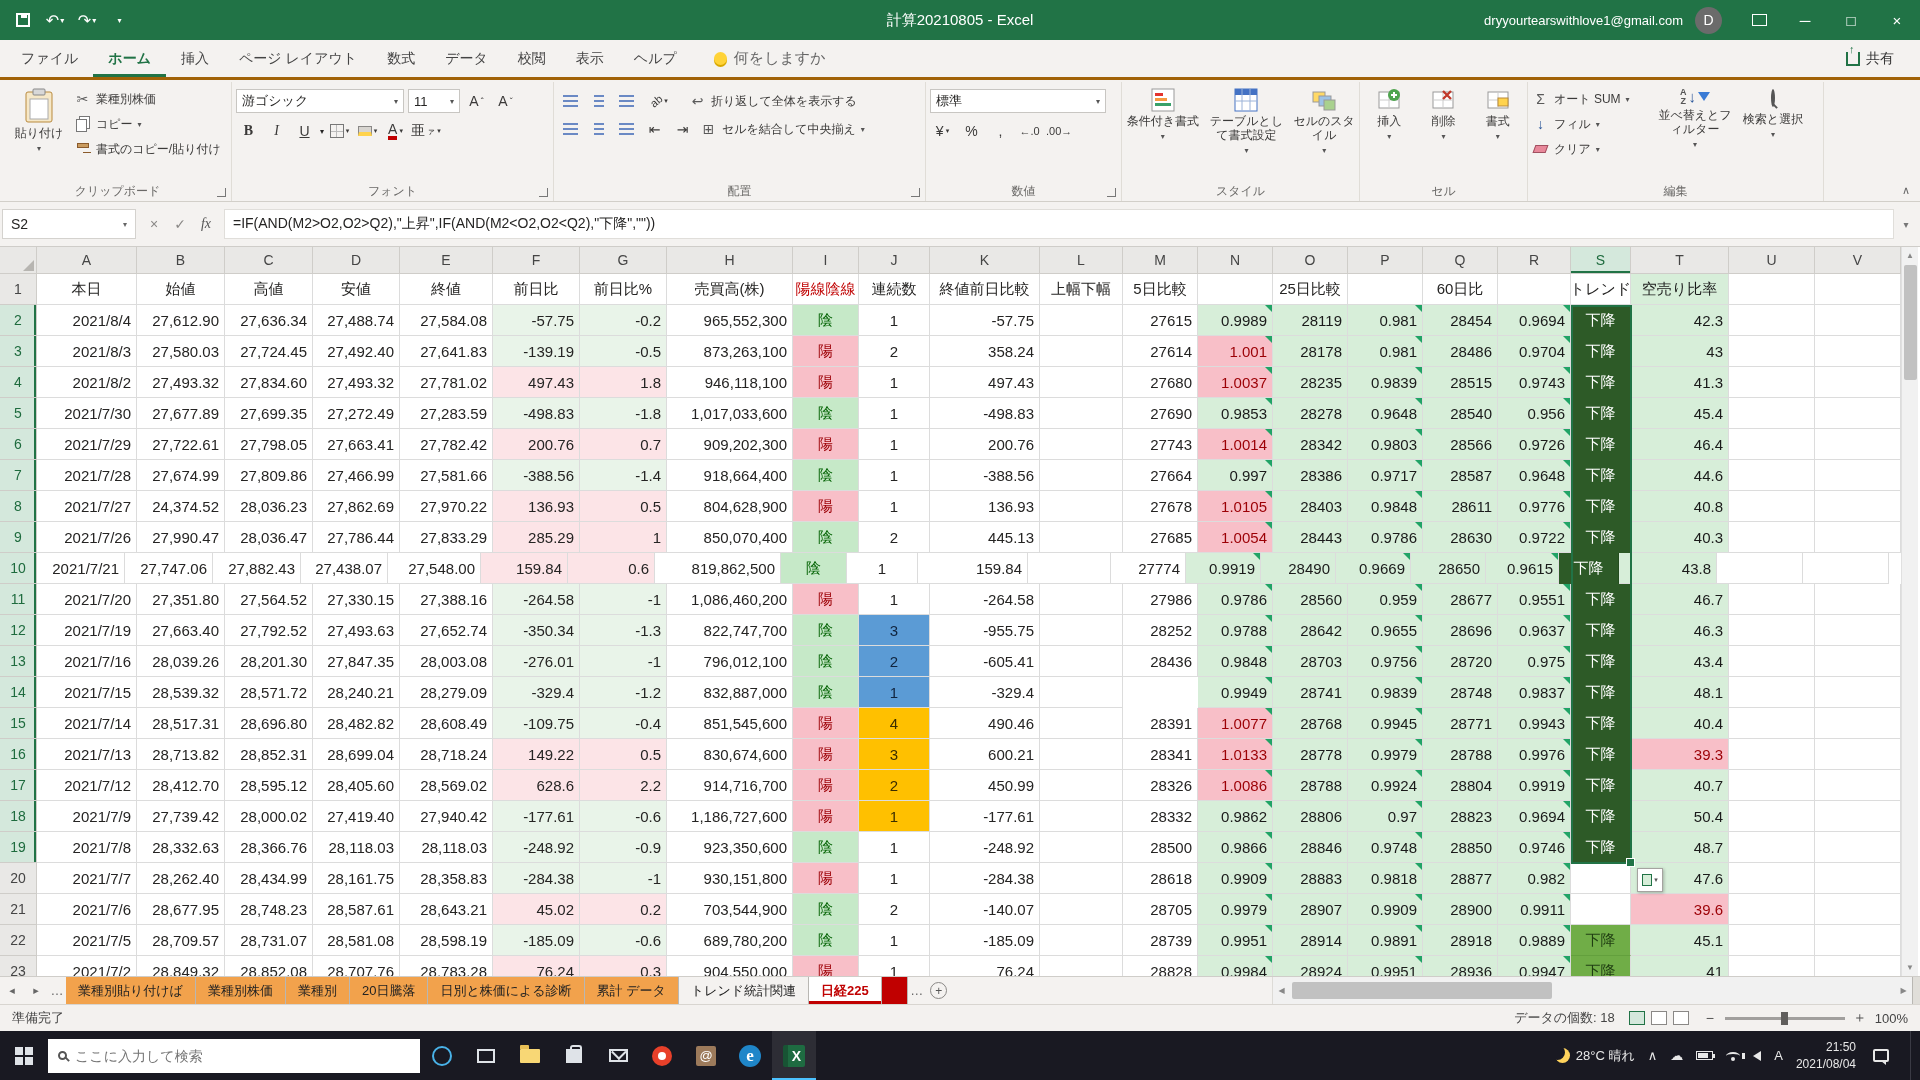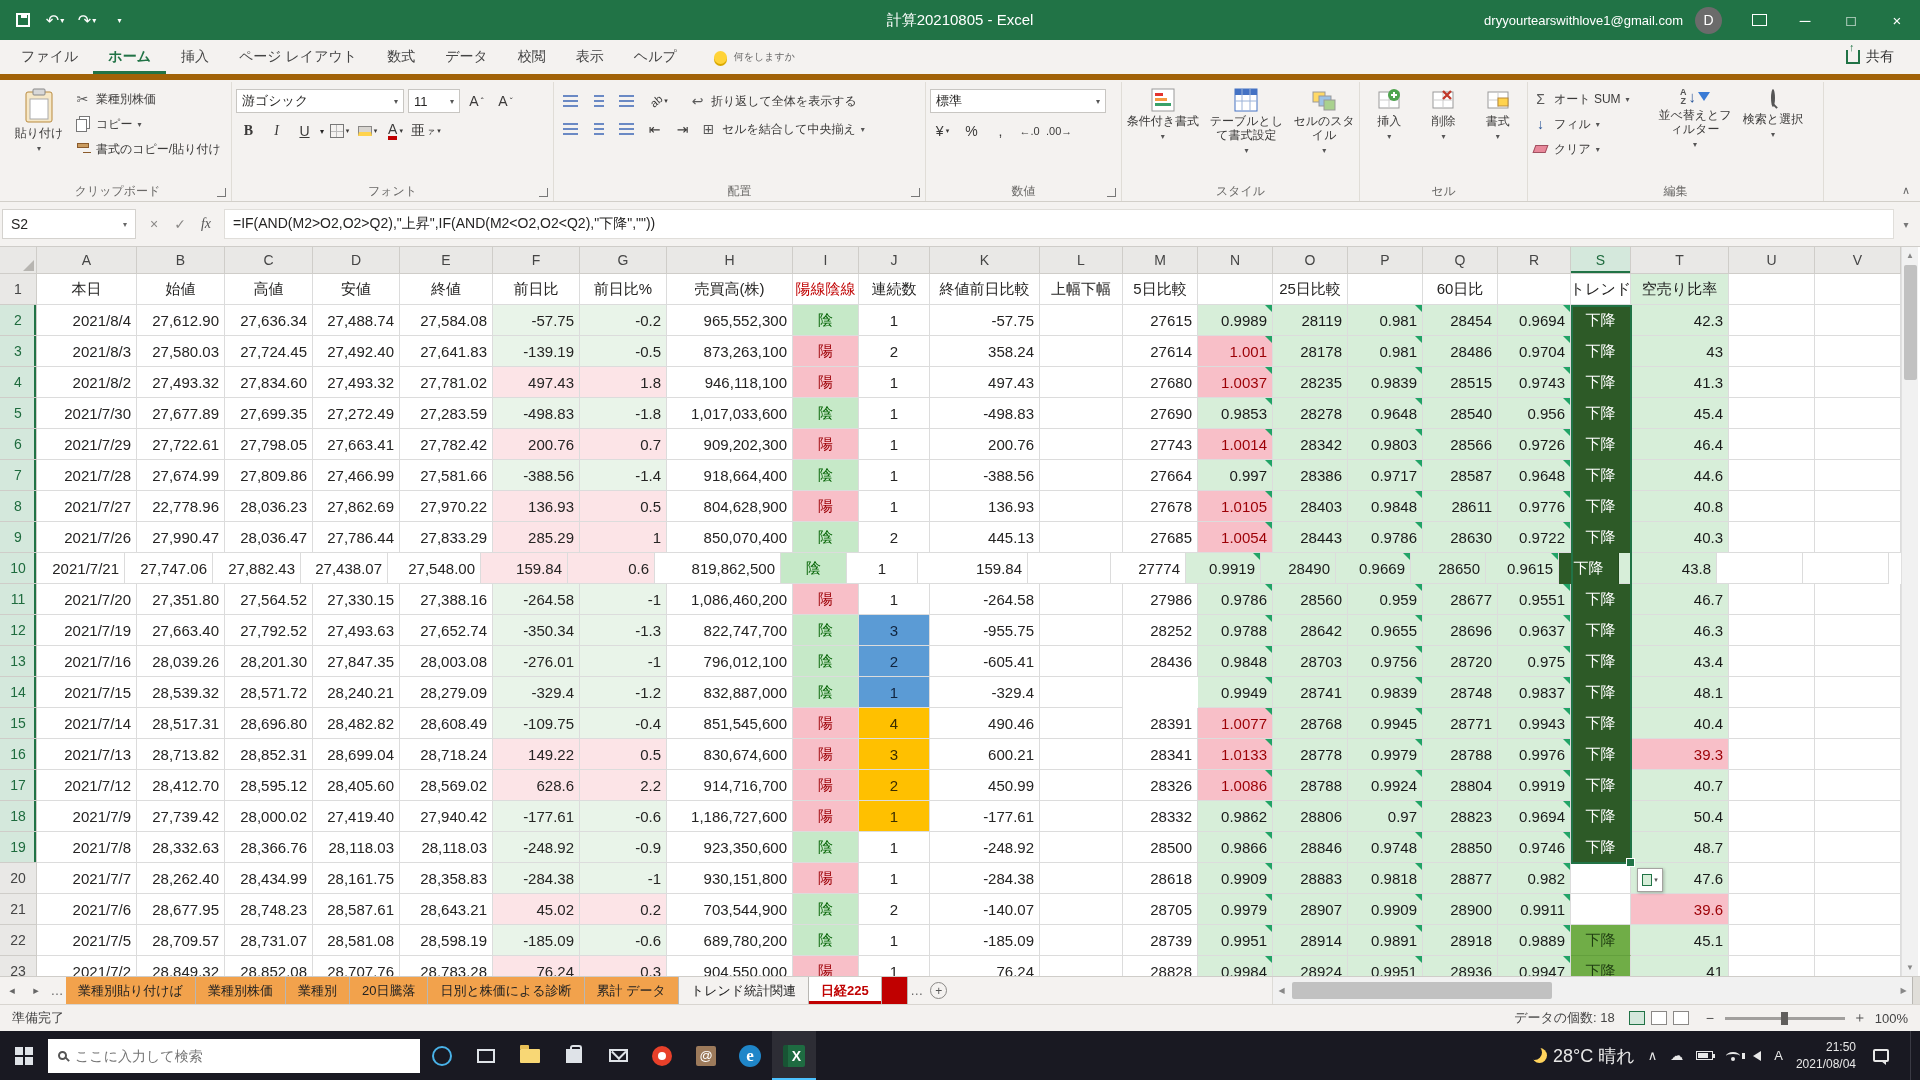--- a/index.html
+++ b/index.html
@@ -15,25 +15,25 @@
   .floppy { width:14px; height:14px; border:2px solid #fff; position:relative; }
   .floppy::after { content:""; position:absolute; top:-2px; left:3px; width:6px; height:5px; background:#fff; }
   .tb-title { position:absolute; left:50%; transform:translateX(-50%); font-size:15px; white-space:nowrap; }
   .tb-right { margin-left:auto; display:flex; align-items:center; height:100%; }
   .tb-email { font-size:13px; margin-right:12px; }
   .avatar { width:27px; height:27px; border-radius:50%; background:#6b6b6b; color:#fff; display:flex; align-items:center; justify-content:center; font-size:14px; margin-right:14px; }
   .winbtn { width:46px; height:40px; display:flex; align-items:center; justify-content:center; font-size:15px; color:#fff; }
   .ribopts { width:15px; height:12px; border:1.5px solid #fff; position:relative; }
 
   
-  .tabsrow { height:40px; flex:0 0 40px; background:#f4f2f0; display:flex; align-items:stretch; border-bottom:6px solid #a16207; padding-left:6px; }
+  .tabsrow { height:40px; flex:0 0 40px; background:#f4f2f0; display:flex; align-items:stretch; border-bottom:3px solid #a16207; padding-left:6px; }
   .rtabs { display:flex; align-items:stretch; }
   .rtab { padding:0 15px; display:flex; align-items:center; font-size:14px; color:#444; white-space:nowrap; }
   .rtab.active { color:#217346; font-weight:bold; box-shadow:inset 0 -3px 0 #217346; }
-  .tellme { display:flex; align-items:center; gap:7px; margin-left:22px; color:#666; font-size:10px; }
+  .tellme { display:flex; align-items:center; gap:7px; margin-left:22px; color:#666; font-size:15px; }
   .bulb { width:13px; height:13px; border-radius:50%; background:#ffd338; box-shadow:0 2px 0 #d9a800; }
   .share { margin-left:auto; margin-right:26px; display:flex; align-items:center; gap:6px; font-size:14px; color:#333; }
   .share-ico { width:14px; height:14px; border:2px solid #217346; border-top:none; position:relative; }
   .share-ico::after { content:"↑"; position:absolute; top:-9px; left:1px; color:#217346; font-size:11px; }
 
   
   .ribbon { height:122px; flex:0 0 122px; background:#f4f2f0; border-bottom:1px solid #d2cfc9; display:flex; padding:2px 0 0 4px; position:relative; }
   .rgroup { display:flex; flex-direction:column; border-right:1px solid #e0ddd7; padding:2px 4px 0 4px; }
   .rg-body { flex:1; display:flex; gap:4px; align-items:flex-start; }
   .rg-label { height:19px; font-size:12px; color:#6a6967; display:flex; align-items:center; justify-content:center; position:relative; }
@@ -160,21 +160,21 @@
   .storeic::before { content:""; position:absolute; top:-4px; left:4px; width:8px; height:4px; border:2px solid #dfe3e8; border-bottom:none; border-radius:3px 3px 0 0; }
   .mailic { width:19px; height:13px; border:2px solid #dfe3e8; position:relative; }
   .mailic::after { content:""; position:absolute; left:1px; top:0px; width:9px; height:9px; border-right:2px solid #dfe3e8; border-bottom:2px solid #dfe3e8; transform:rotate(45deg) translate(-2px,-4px); }
   .redapp { width:20px; height:20px; border-radius:50%; background:#e8402a; display:flex; align-items:center; justify-content:center; }
   .redapp span { width:8px; height:8px; border-radius:50%; background:#fff; }
   .atapp { width:20px; height:20px; background:#9c7a5b; color:#fff; display:flex; align-items:center; justify-content:center; font-size:13px; border-radius:2px; }
   .edgeic { width:22px; height:22px; border-radius:50%; background:#1f86c9; color:#fff; font-weight:bold; font-size:17px; display:flex; align-items:center; justify-content:center; font-family:"Liberation Serif",serif; }
   .xlic { width:22px; height:22px; background:#1e6b41; color:#fff; display:flex; align-items:center; justify-content:center; font-weight:bold; font-size:14px; border-radius:2px; border-left:5px solid #185434; }
   .tray { margin-left:auto; display:flex; align-items:center; gap:13px; padding-right:4px; height:100%; }
   .moon { width:15px; height:15px; border-radius:50%; box-shadow:inset -5px -3px 0 #ffd35c; }
-  .weather { display:flex; align-items:center; gap:6px; font-size:18px; }
+  .weather { display:flex; align-items:center; gap:6px; font-size:13px; }
   .trayico { font-size:13px; color:#e8e8e8; display:flex; align-items:center; }
   .batt { width:17px; height:9px; border:1px solid #e8e8e8; position:relative; }
   .batt::after { content:""; position:absolute; right:-3px; top:2px; width:2px; height:4px; background:#e8e8e8; }
   .batt::before { content:""; position:absolute; left:1px; top:1px; bottom:1px; width:10px; background:#e8e8e8; }
   .wifiic { width:14px; height:8px; border-top:2px solid #e8e8e8; border-radius:50% 50% 0 0; position:relative; }
   .wifiic::after { content:""; position:absolute; left:5px; top:3px; width:4px; height:4px; background:#e8e8e8; border-radius:50%; }
   .spk { width:0; height:0; border-top:5px solid transparent; border-bottom:5px solid transparent; border-right:8px solid #e8e8e8; position:relative; }
   .spk::before { content:""; position:absolute; right:8px; top:-3px; width:3px; height:6px; background:#e8e8e8; }
   .clock { text-align:right; font-size:12px; line-height:1.4; }
   .notif { width:16px; height:13px; border:2px solid #e8e8e8; border-radius:2px; position:relative; margin-left:4px; }
@@ -711,21 +711,21 @@
           <div class="cell num col-green" style="width: 75px;">28587</div>
           <div class="cell num mark col-green" style="width: 73px;">0.9648</div>
           <div class="cell ctr trend-dark" style="width: 60px;">下降</div>
           <div class="cell num col-green" style="width: 98px;">44.6</div>
           <div class="cell" style="width: 86px;"></div>
           <div class="cell" style="width: 86px;"></div>
         </div>
         <div class="grid-row">
           <div class="rowhead sel" style="width: 37px;">8</div>
           <div class="cell num" style="width: 100px;">2021/7/27</div>
-          <div class="cell num" style="width: 88px;">22,778.96</div>
+          <div class="cell num" style="width: 88px;">24,374.52</div>
           <div class="cell num" style="width: 88px;">28,036.23</div>
           <div class="cell num" style="width: 87px;">27,862.69</div>
           <div class="cell num" style="width: 93px;">27,970.22</div>
           <div class="cell num pale-pink" style="width: 87px;">136.93</div>
           <div class="cell num pale-pink" style="width: 87px;">0.5</div>
           <div class="cell num" style="width: 126px;">804,628,900</div>
           <div class="cell ctr cf-pink" style="width: 66px;">陽</div>
           <div class="cell ctr" style="width: 71px;">1</div>
           <div class="cell num" style="width: 110px;">136.93</div>
           <div class="cell" style="width: 83px;"></div>

